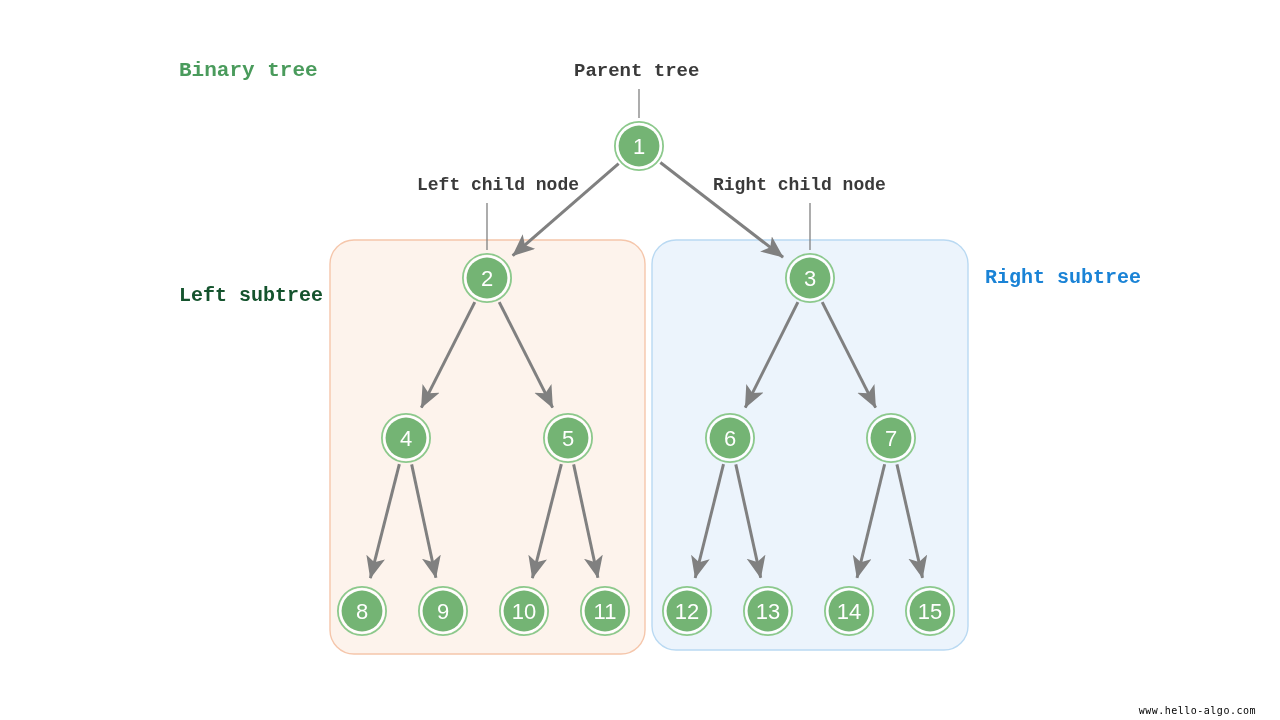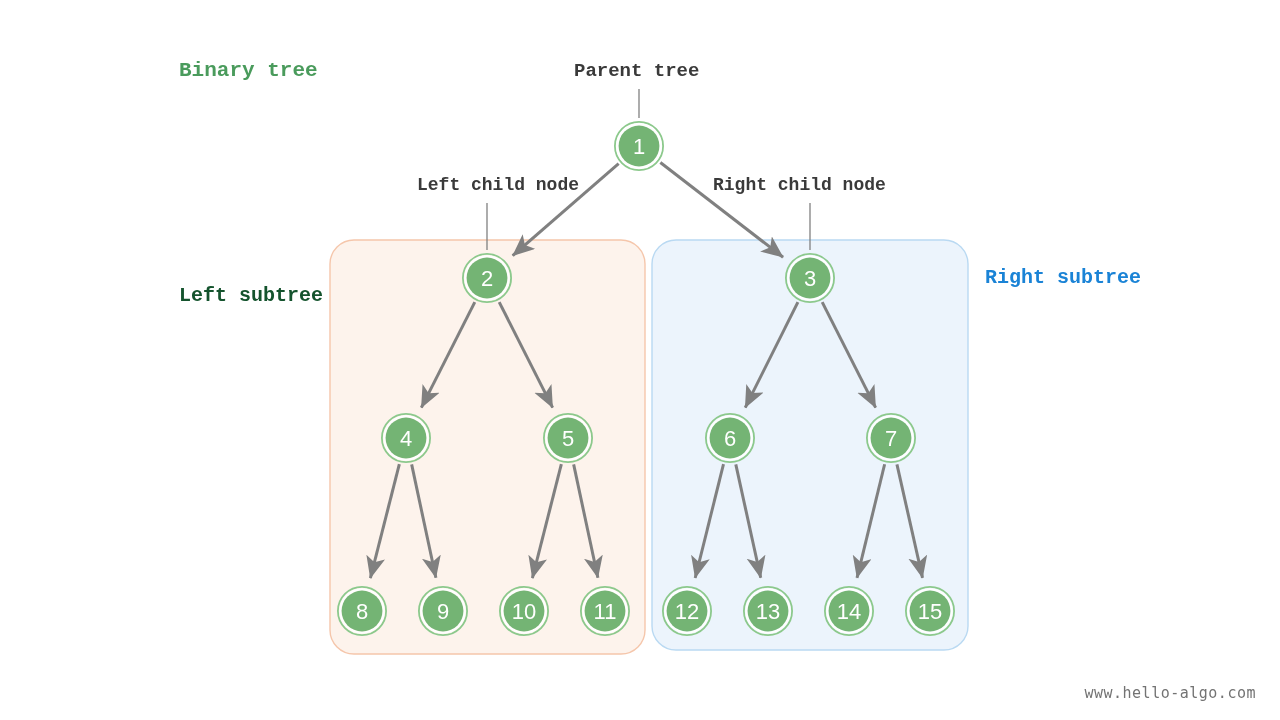--- a/index.html
+++ b/index.html
@@ -62,24 +62,24 @@
   }
   .lbl-rightsub {
     font-size: 20px;
     color: #1a83d6;
     left: 985px;
     top: 268px;
   }
   .watermark {
     position: absolute;
     right: 24px;
-    bottom: 18px;
+    bottom: 4px;
     font-family: "DejaVu Sans Mono", "Liberation Mono", monospace;
-    font-size: 15px;
-    color: #737373;
+    font-size: 10px;
+    color: #000000;
     letter-spacing: 0.5px;
   }
   .node-text {
     font-family: "Liberation Sans", sans-serif;
     font-size: 22px;
     font-weight: normal;
     fill: #ffffff;
   }
 </style>
 </head>

